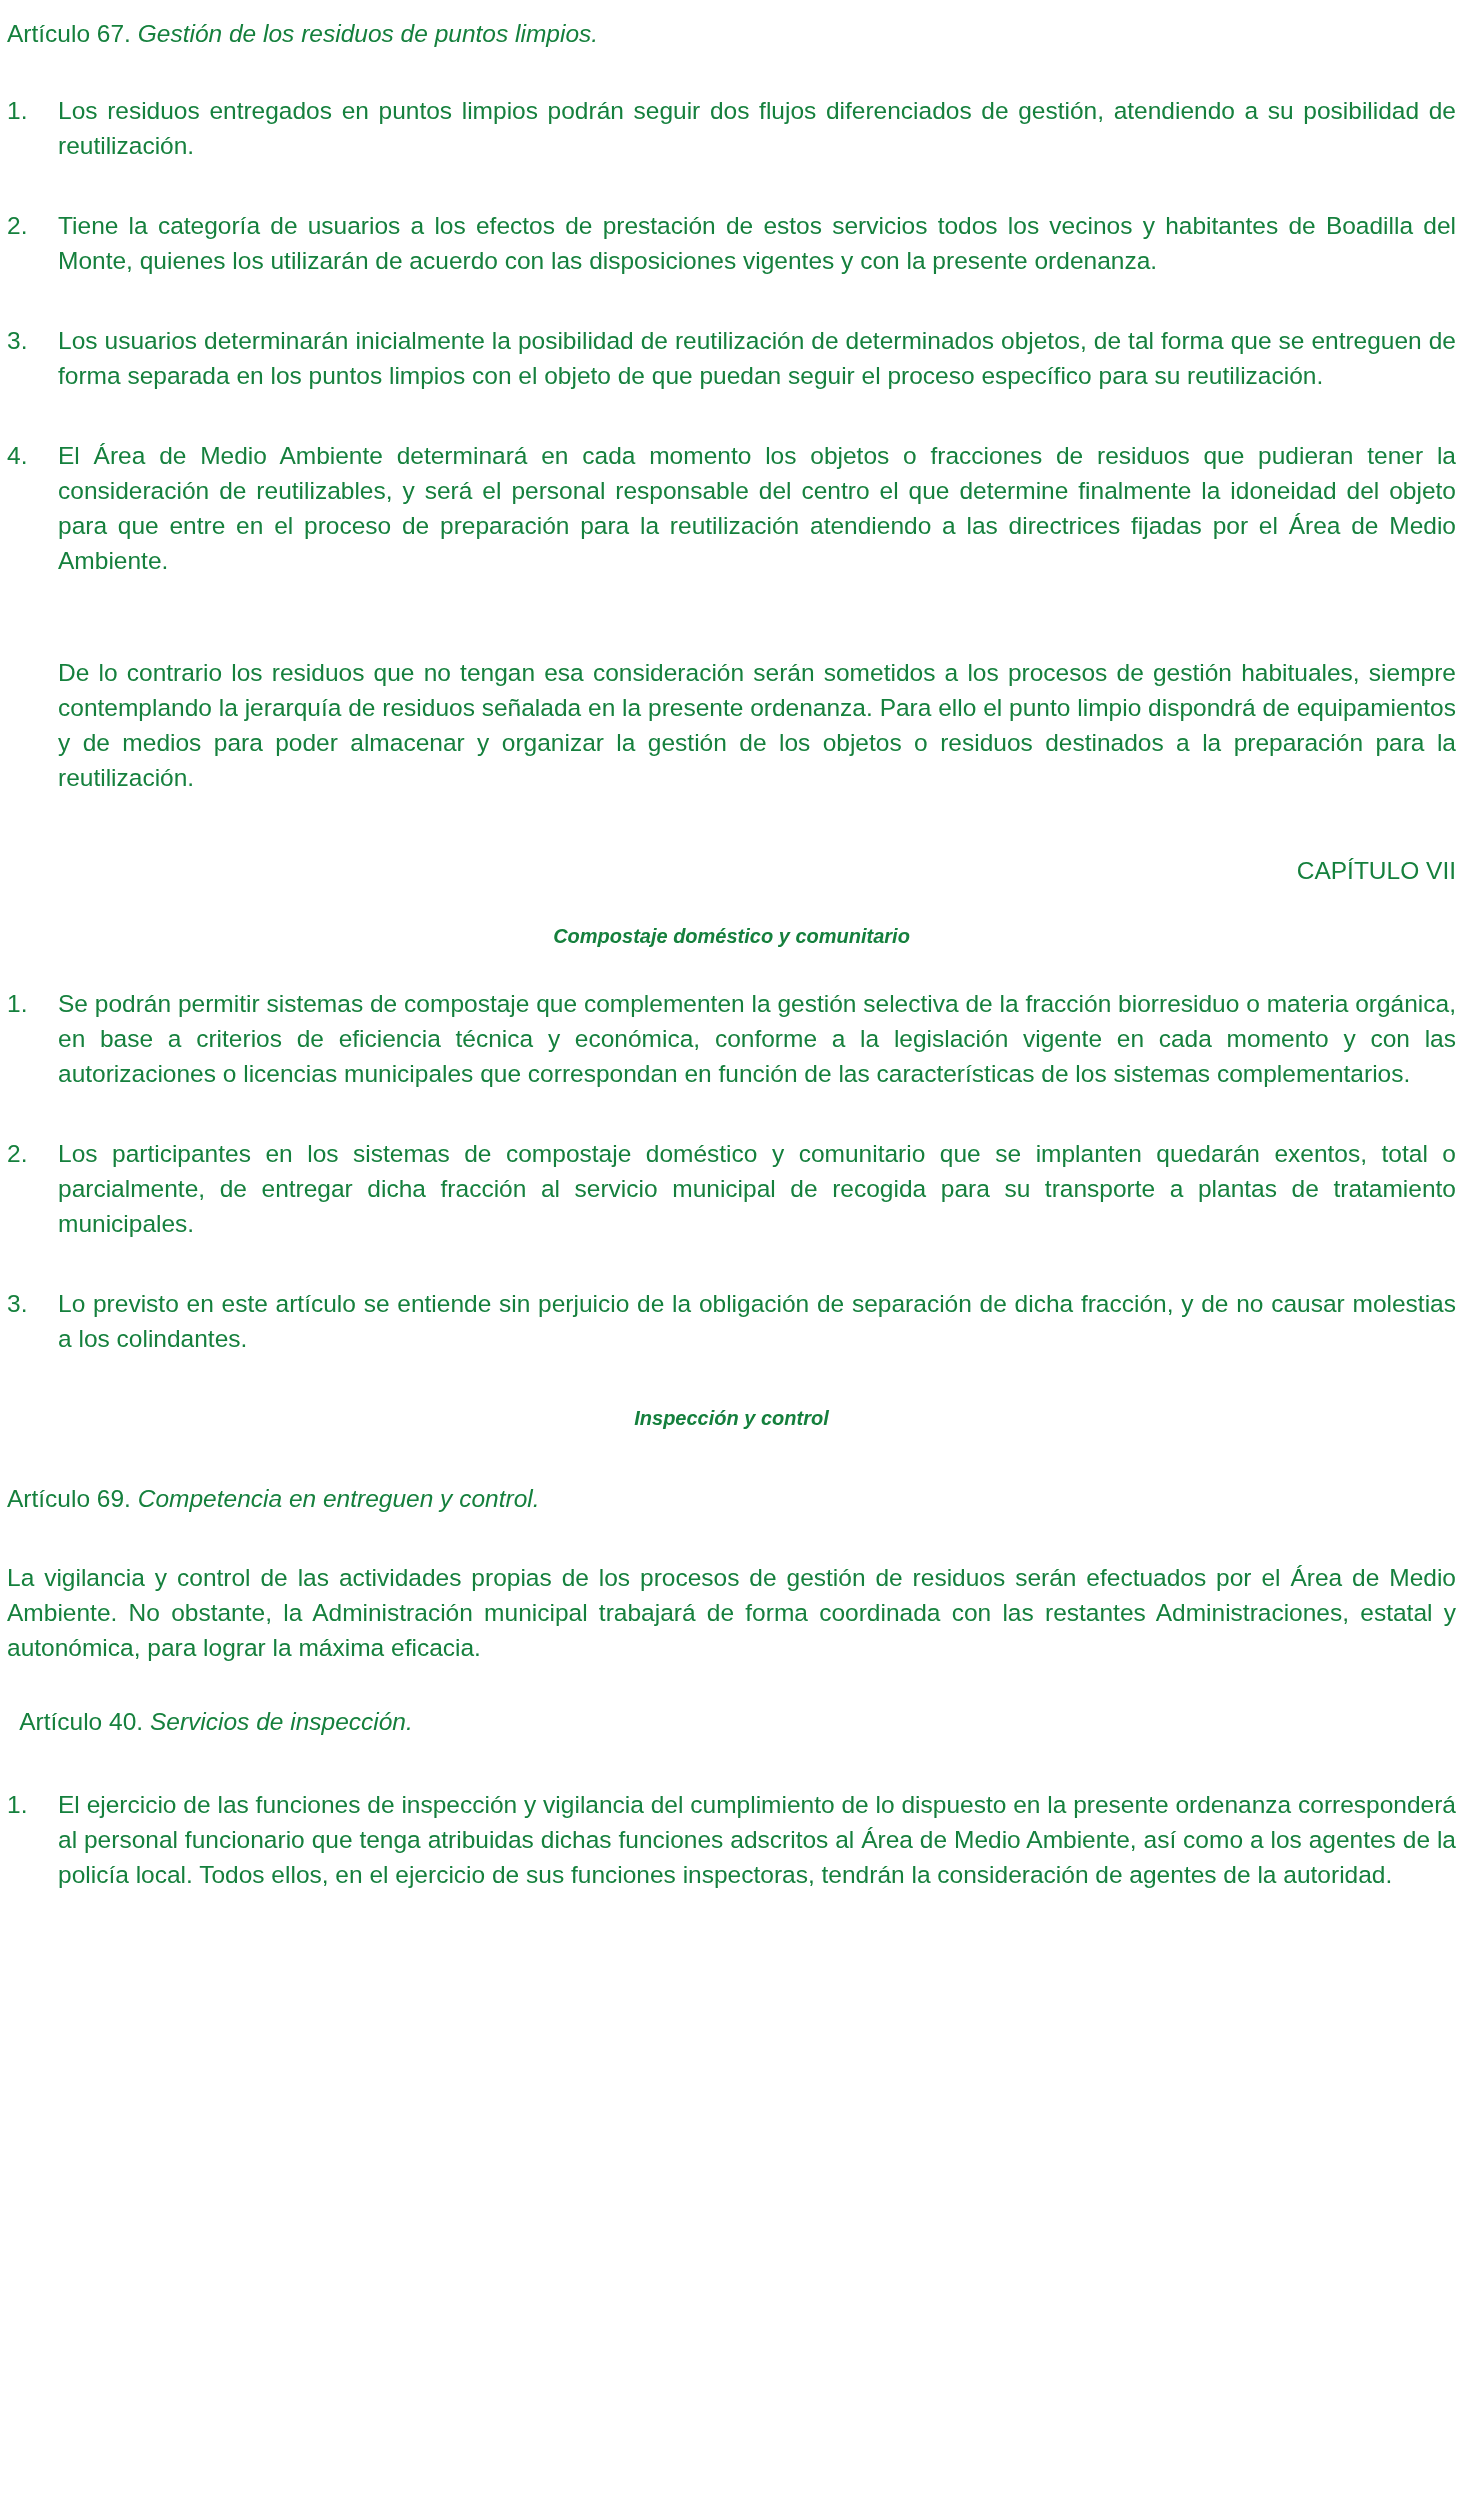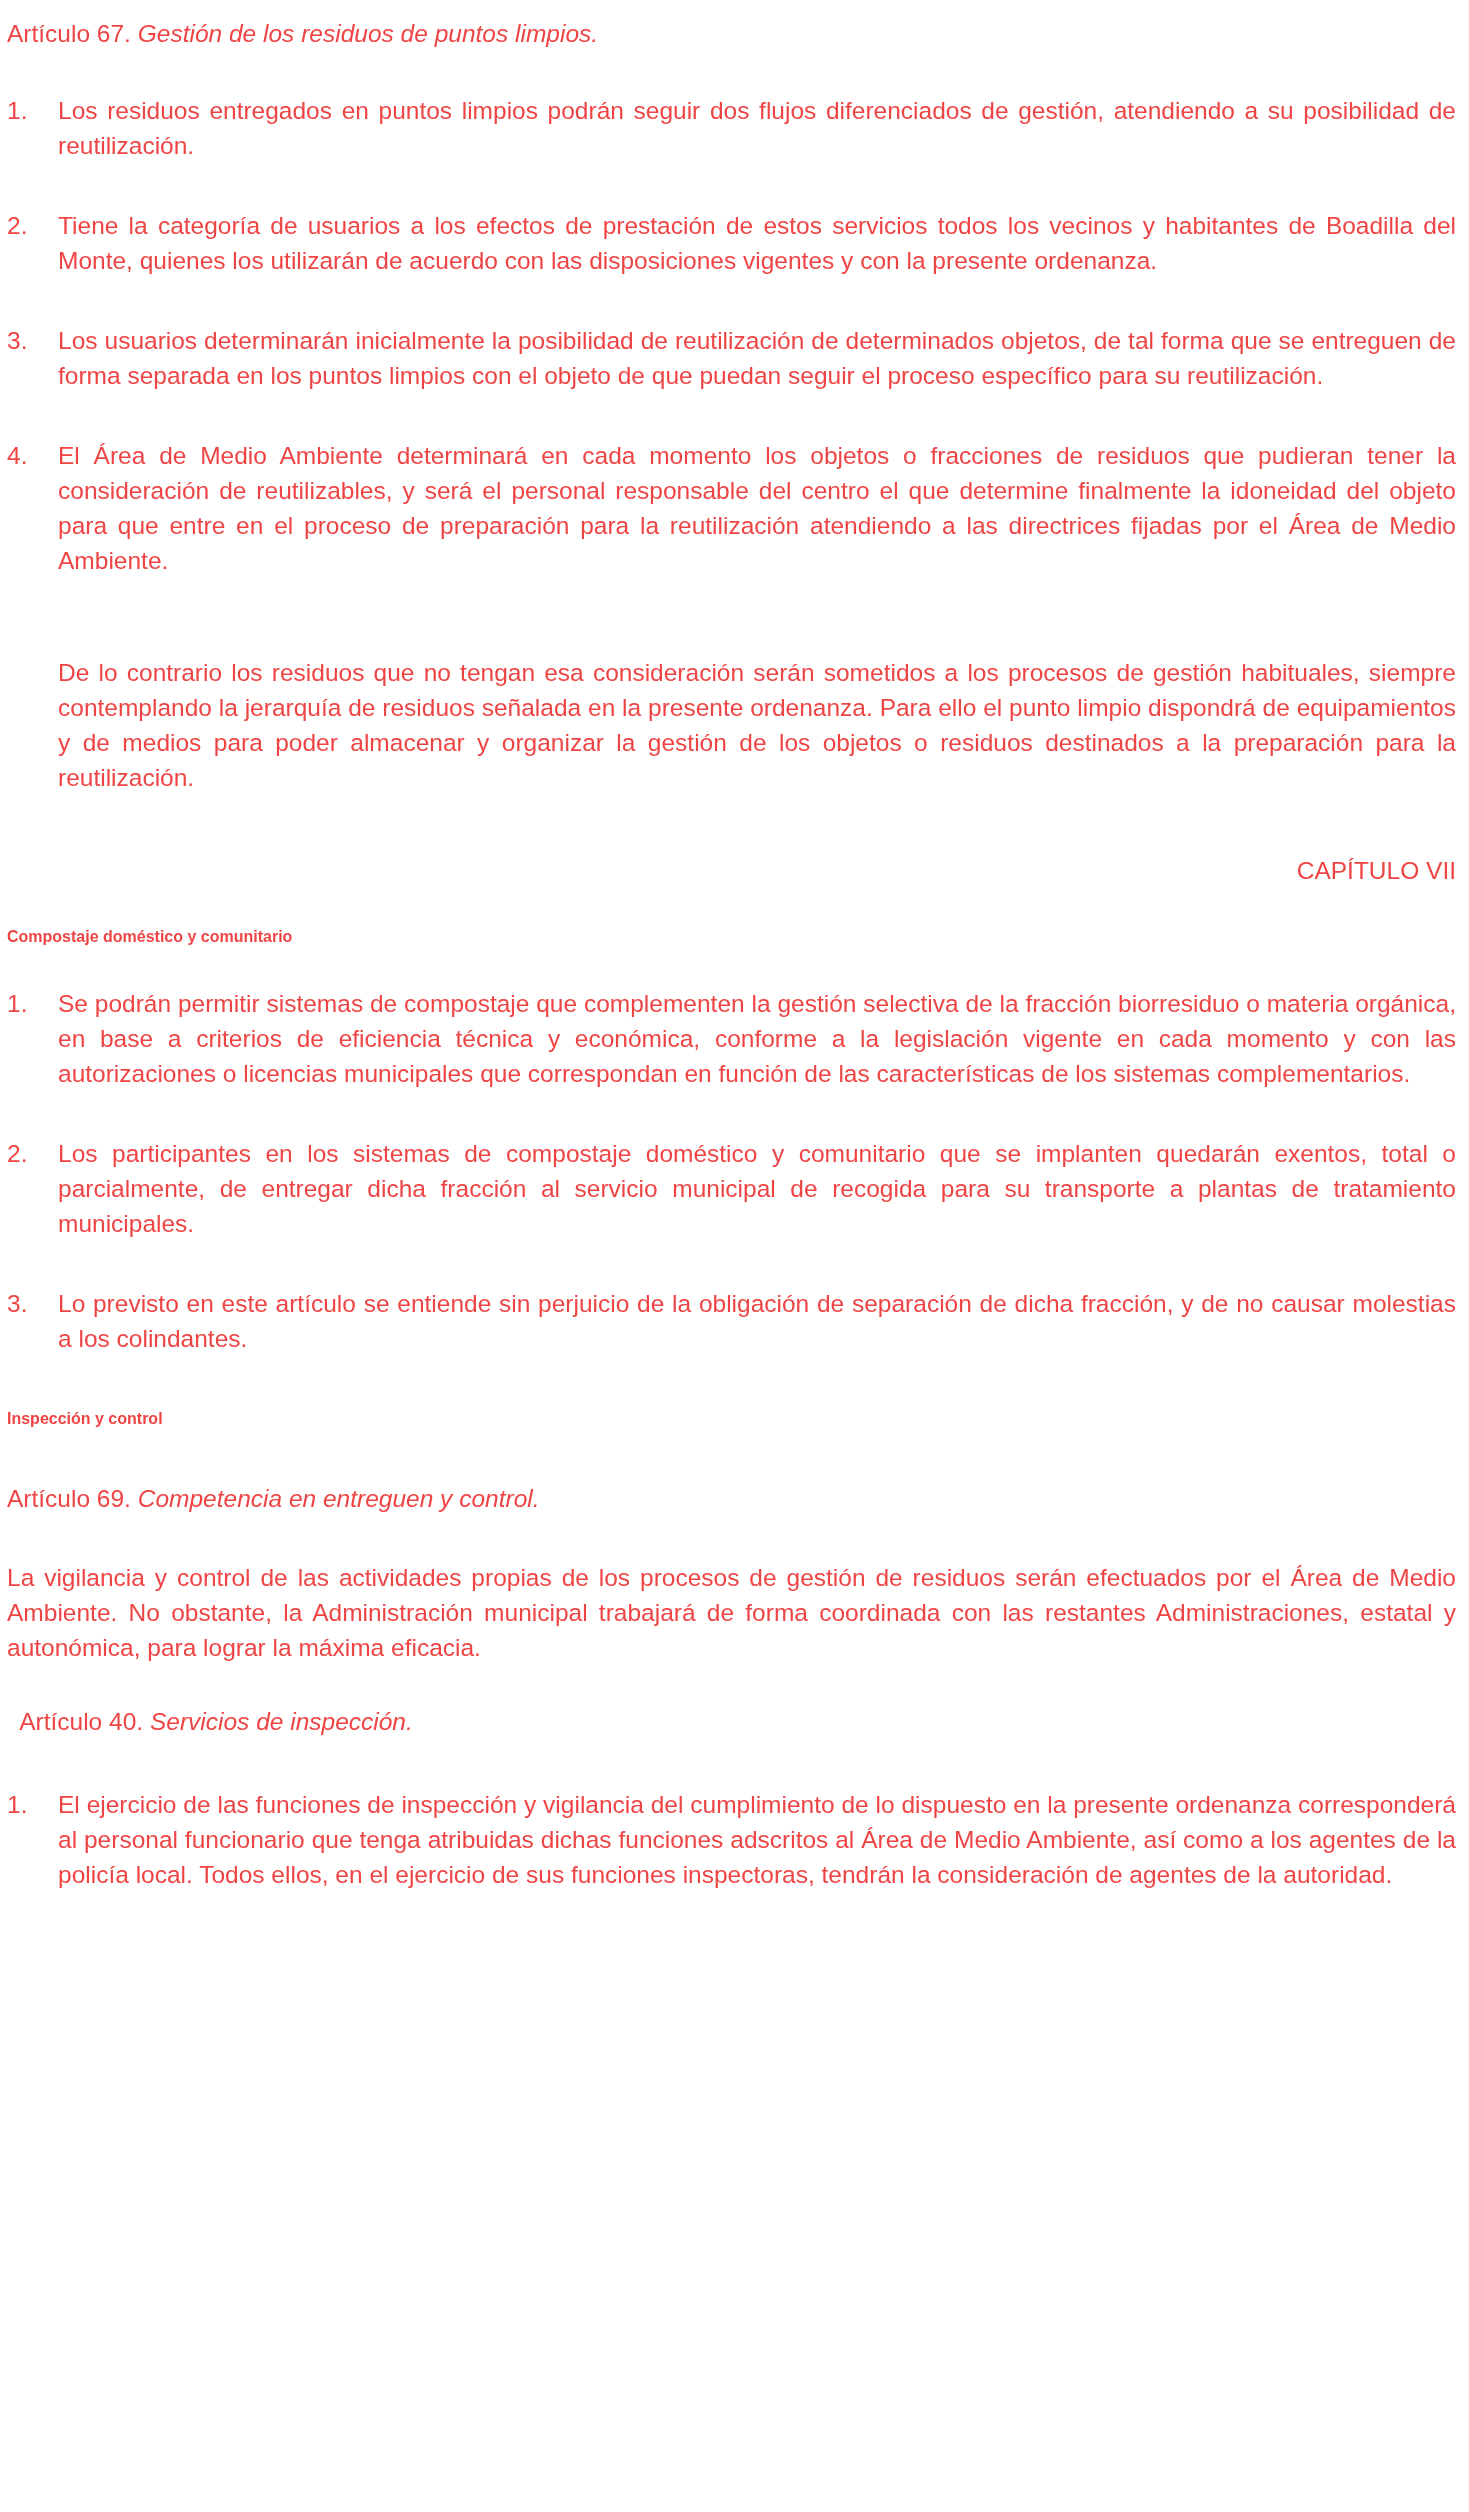--- a/index.html
+++ b/index.html
@@ -6,21 +6,21 @@
     margin: 0;
     padding: 0;
     background: #ffffff;
   }
   .page {
     position: relative;
     width: 1470px;
     min-height: 2512px;
     box-sizing: border-box;
     background: #ffffff;
-    color: #ef4444;
+    color: #15803d;
     font-family: "Liberation Sans", "DejaVu Sans", sans-serif;
     font-size: 24.5px;
     line-height: 35px;
     padding: 15.7px 14px 245px 7px;
   }
   .article-heading {
     margin: 0 0 42px 0;
     text-align: left;
   }
   .article-heading .label { font-style: normal; }
@@ -43,22 +43,24 @@
     text-align: justify;
   }
   .section-heading {
     margin: 58px 0 31px 0;
     text-align: right;
     font-weight: normal;
     font-size: 24.5px;
   }
   .section-subtitle {
     margin: 0 0 32px 0;
+    text-align: center;
     font-weight: bold;
-    font-size: 16px;
+    font-size: 20px;
+    font-style: italic;
   }
   .subtitle-sp { margin-bottom: 13px; }
   .section-heading.tight-top { margin-top: 42px; }
   .section-subtitle.wide { margin-bottom: 45px; }
   .body-paragraph {
     margin: 0 0 39px 0;
     text-align: justify;
   }
   .mb-50 { margin-bottom: 44px; }
   .mb-55 { margin-bottom: 48px; }

